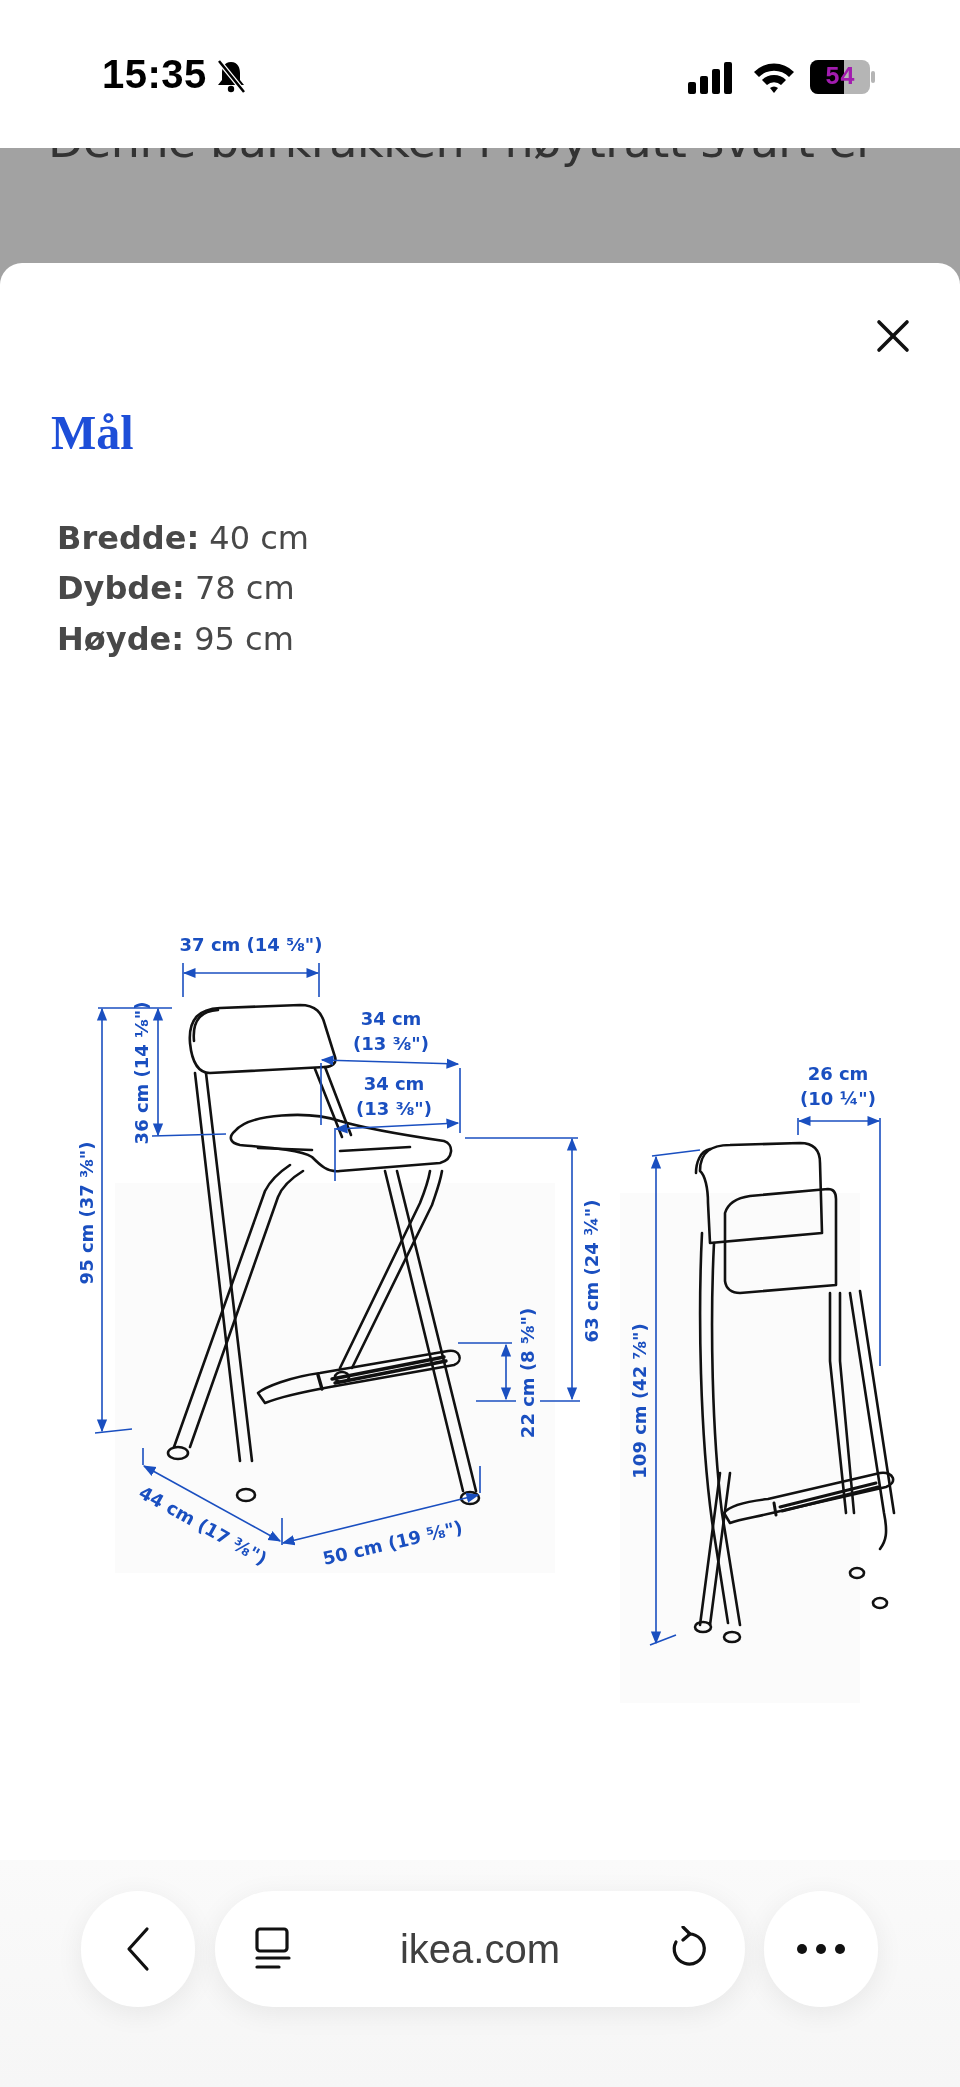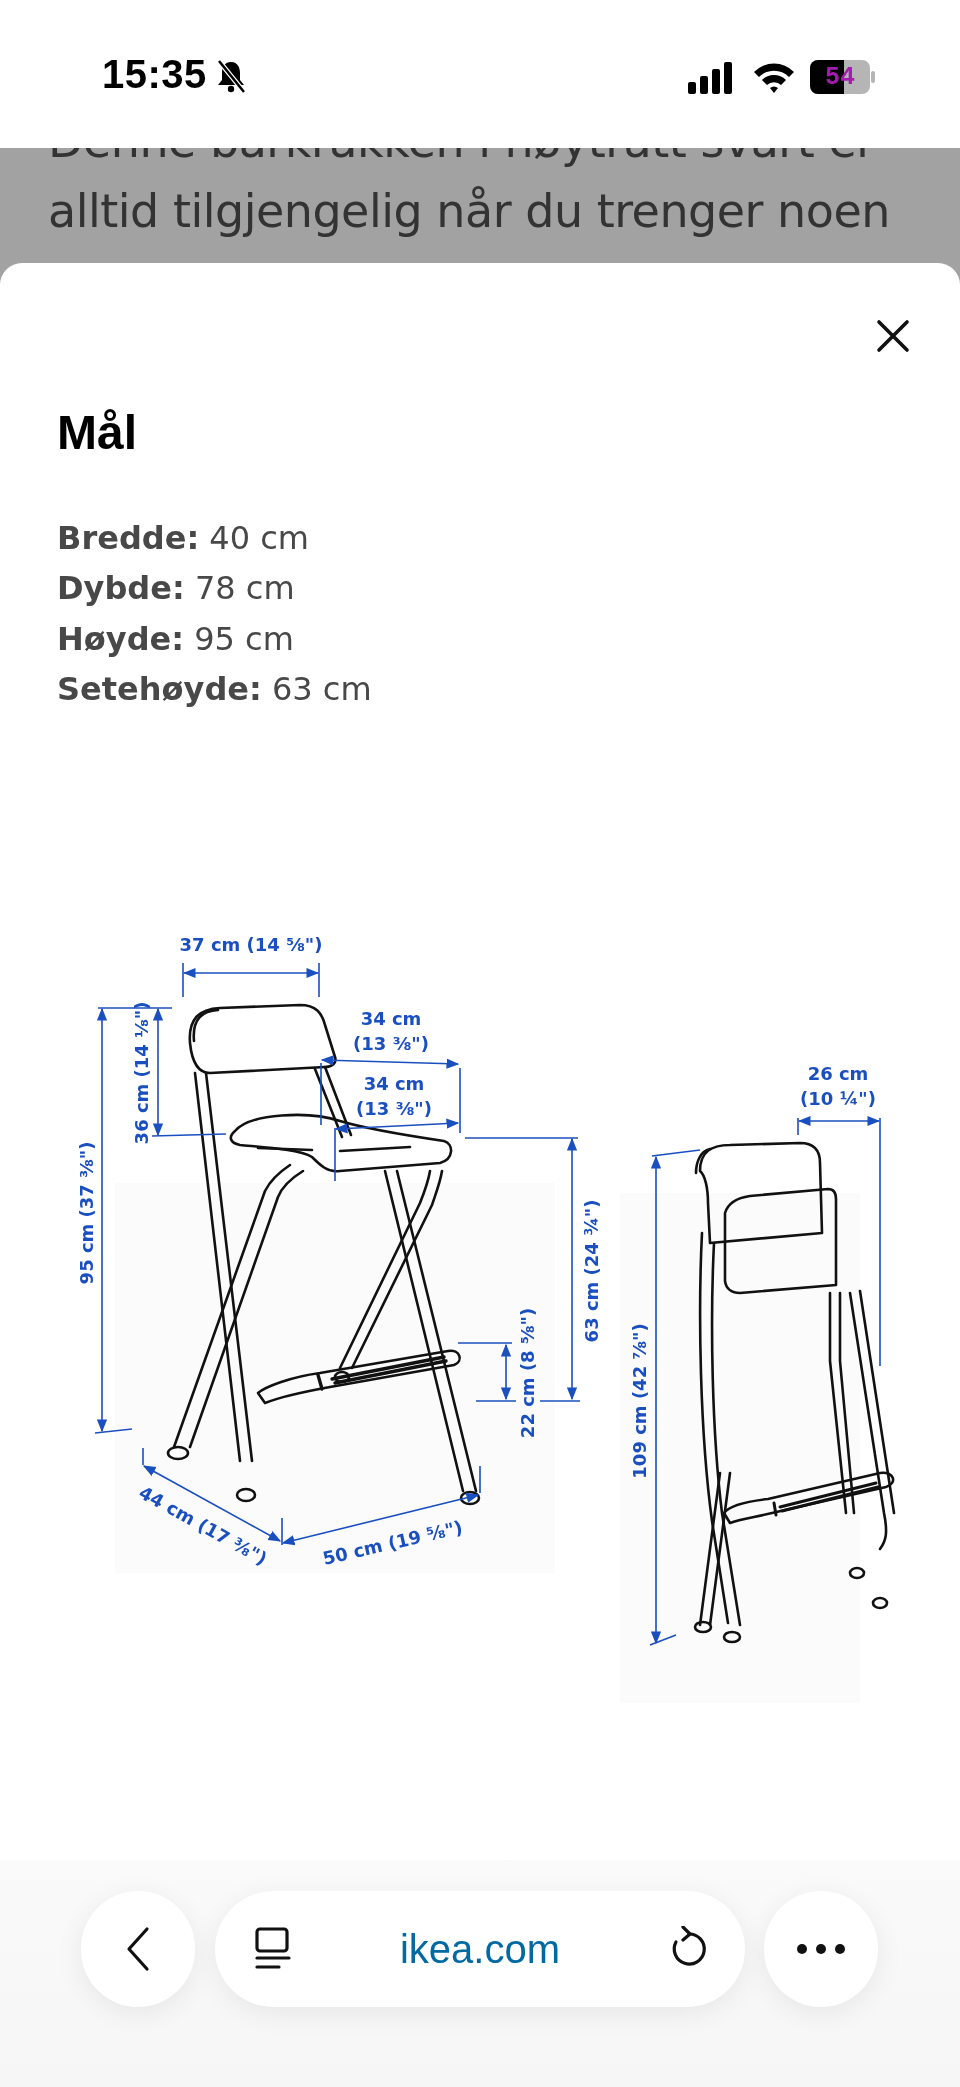--- a/index.html
+++ b/index.html
@@ -16,39 +16,39 @@
 
   
   .bg-page { position: absolute; left: 0; top: 148px; width: 960px; height: 180px; background: #a2a2a2; overflow: hidden; }
   .bg-line { position: absolute; left: 48px; font-family: "DejaVu Sans", sans-serif; font-size: 46px; color: #333; white-space: nowrap; letter-spacing: -0.5px; }
   .bg-line.l1 { top: -34px; }
   .bg-line.l2 { top: 36px; }
 
   
   .sheet { position: absolute; left: 0; top: 263px; width: 960px; height: 1824px; background: #ffffff; border-radius: 22px 22px 0 0; }
   .close-btn { position: absolute; left: 862px; top: 42px; width: 62px; height: 62px; display: flex; align-items: center; justify-content: center; cursor: pointer; }
-  .sheet-title { position: absolute; left: 57px; top: 142px; font-family: Liberation Sans, sans-serif; font-weight: 700; font-size: 48px; color: #000000; }
+  .sheet-title { position: absolute; left: 51px; top: 142px; font-family: Liberation Serif, serif; font-weight: 700; font-size: 48px; color: #1d4ed8; }
 
   .specs { position: absolute; left: 57px; top: 250px; }
   .spec-row { font-size: 32px; line-height: 50.3px; white-space: nowrap; color: #484848; }
   .spec-label { font-weight: 700; }
   .spec-value { font-weight: 400; }
 
   
   .diagram { position: absolute; left: 60px; top: 650px; width: 860px; height: 850px; }
   .diagram svg { width: 100%; height: 100%; }
   .dim-text { font-family: "DejaVu Sans", sans-serif; font-weight: 700; font-size: 18px; fill: #1a4fc0; }
 
   
   .toolbar { position: absolute; left: 0; top: 1860px; width: 960px; height: 227px; background: linear-gradient(#fafafa, #f6f6f6); }
   .pill { position: absolute; top: 31px; height: 116px; background: #ffffff; border-radius: 58px; box-shadow: 0 6px 28px rgba(0,0,0,0.07); display: flex; align-items: center; }
   .back-pill { left: 81px; width: 114px; justify-content: center; }
   .url-pill { left: 215px; width: 530px; padding: 0 38px; justify-content: space-between; }
   .more-pill { left: 764px; width: 114px; justify-content: center; }
-  .url-text { font-family: "Liberation Sans", sans-serif; font-size: 40px; color: #0369a1; }
+  .url-text { font-family: "Liberation Sans", sans-serif; font-size: 40px; color: #404040; }
 </style>
 </head>
 <body>
 
 <div class="status-bar">
   <span class="status-time">15:35</span>
   <svg class="bell-off" viewBox="0 0 34 36">
     <path d="M17 4 C10 4 8 10 8 15 L8 22 L4 27 L30 27 L26 22 L26 15 C26 10 24 4 17 4 Z" fill="#000"></path>
     <circle cx="17" cy="31" r="3.2" fill="#000"></circle>
     <line x1="5" y1="3" x2="30" y2="34" stroke="#fff" stroke-width="5"></line>
@@ -70,38 +70,36 @@
       <rect x="0" y="0" width="60" height="34" rx="8" fill="#b5b5b5"></rect>
       <path d="M8 0 L34 0 L34 34 L8 34 A8 8 0 0 1 0 26 L0 8 A8 8 0 0 1 8 0 Z" fill="#000"></path>
       <rect x="61" y="11" width="4" height="12" rx="2" fill="#b5b5b5"></rect>
     </svg>
     <span style="position:absolute;left:0;top:0;width:60px;height:34px;display:flex;align-items:center;justify-content:center;font-family:Liberation Mono, monospace;font-weight:700;font-size:25px;color:#a21caf;">54</span>
   </div>
 </div>
 
 <div class="bg-page">
   <div class="bg-line l1">Denne barkrakken i høytrått svart er</div>
-  <div class="bg-line l2">alltid tilgjengelig når du trenger noen</div>
 </div>
 
 <div class="sheet">
   <div class="close-btn">
     <svg width="34" height="34" viewBox="0 0 34 34">
       <line x1="3" y1="3" x2="31" y2="31" stroke="#111" stroke-width="3.6" stroke-linecap="round"></line>
       <line x1="31" y1="3" x2="3" y2="31" stroke="#111" stroke-width="3.6" stroke-linecap="round"></line>
     </svg>
   </div>
 
   <h1 class="sheet-title">Mål</h1>
 
   <div class="specs">
     <div class="spec-row"><span class="spec-label">Bredde:</span> <span class="spec-value">40 cm</span></div>
     <div class="spec-row"><span class="spec-label">Dybde:</span> <span class="spec-value">78 cm</span></div>
     <div class="spec-row"><span class="spec-label">Høyde:</span> <span class="spec-value">95 cm</span></div>
-    <div class="spec-row"><span class="spec-label">Setehøyde:</span> <span class="spec-value">63 cm</span></div>
   </div>
 
   <div class="diagram">
     <svg viewBox="0 0 860 850">
       <defs>
         <marker id="arr" viewBox="0 0 10 10" refX="9" refY="5" markerWidth="8" markerHeight="8" orient="auto-start-reverse">
           <path d="M0 1 L10 5 L0 9 Z" fill="#1a4fc0"></path>
         </marker>
       </defs>
       <rect x="55" y="270" width="440" height="390" fill="#fbfbfb"></rect>

